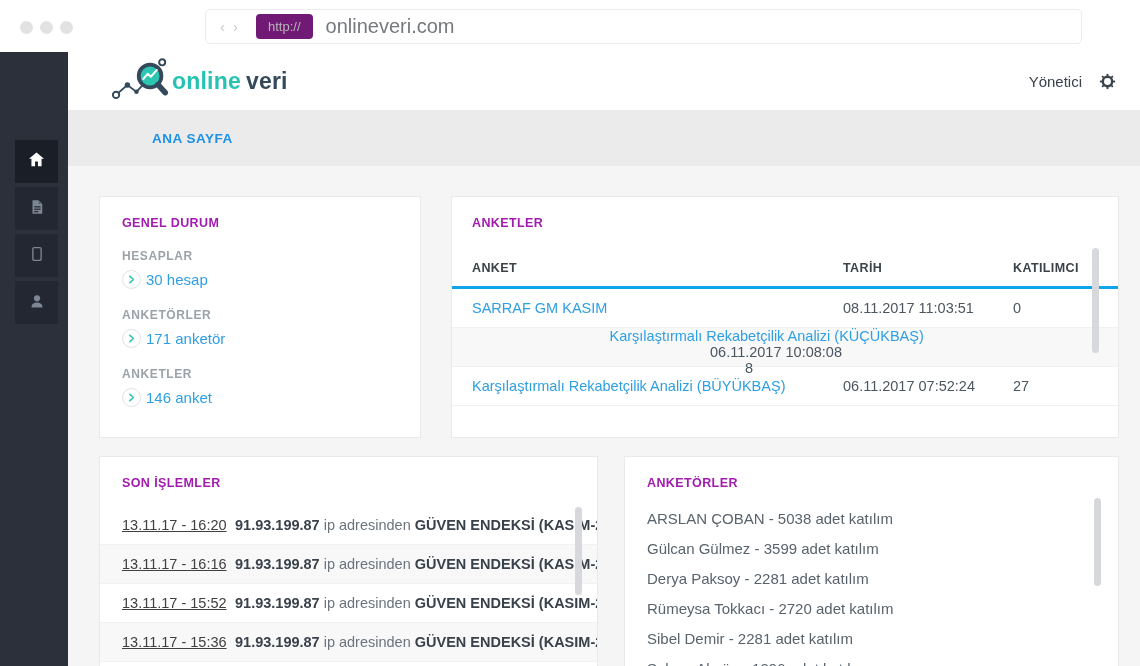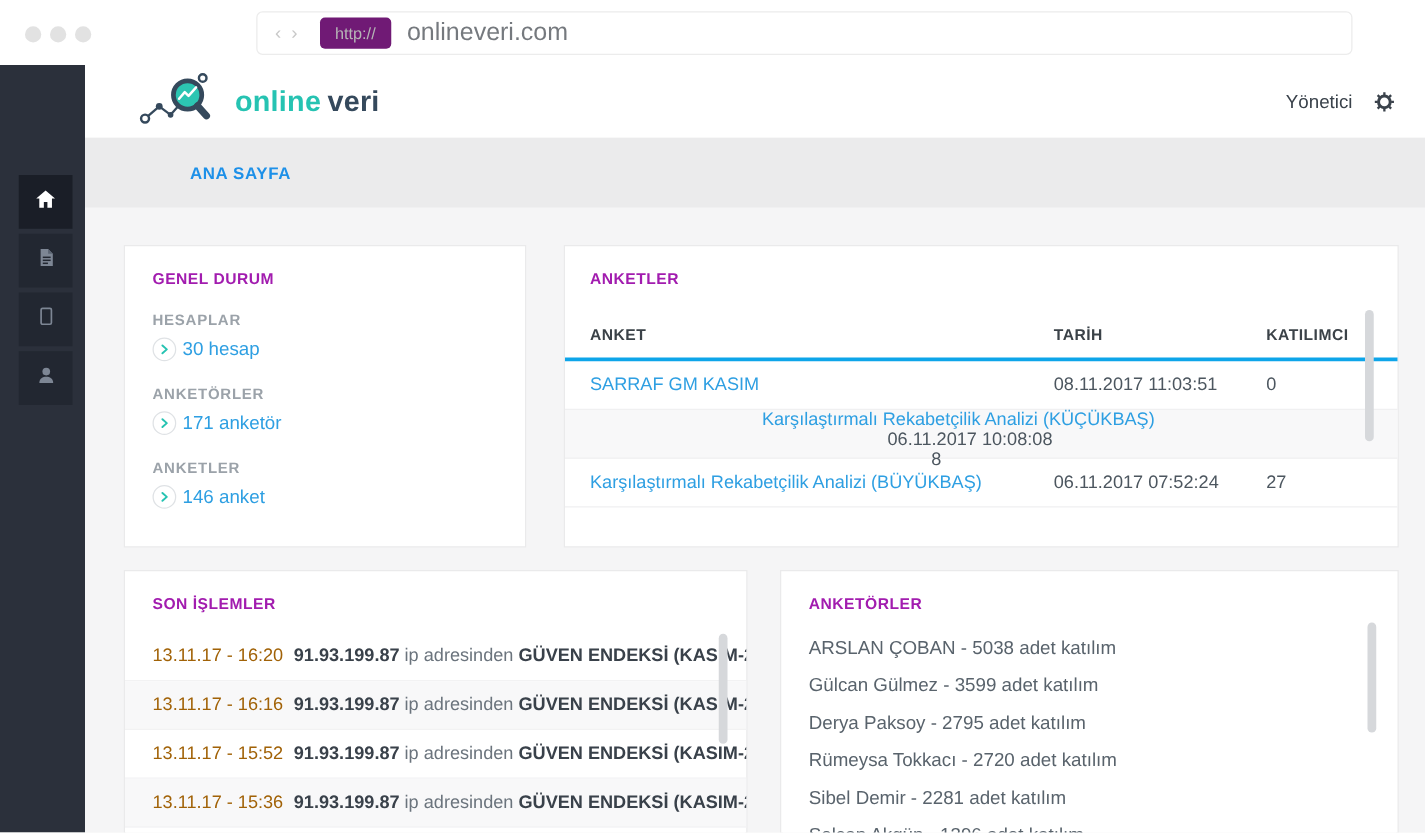--- a/index.html
+++ b/index.html
@@ -14,21 +14,21 @@
   .url-bar { position:absolute; left:205px; top:9px; width:877px; height:35px; border:1px solid #ececec;
              border-radius:5px; background:#fff; display:flex; align-items:center; padding-left:10px; }
   .nav-chevron { color:#c9c9c9; font-size:15px; line-height:1; padding:0 4px; cursor:default; }
   .http-chip { background:#701a75; color:#b6b6b6; font-size:13px; border-radius:4px;
                padding:5px 12px; margin-left:14px; }
   .url-text { color:#75797e; font-size:20px; margin-left:13px; }
 
   
   .app-header { position:absolute; left:68px; top:52px; width:1072px; height:58px; background:#fff;
                 display:flex; align-items:center; z-index:4; }
-  .logo { display:flex; align-items:center; margin-left:42px; gap:16px; }
+  .logo { display:flex; align-items:center; margin-left:42px; gap:0; }
   .logo-text { font-size:23px; font-weight:bold; letter-spacing:.2px; }
   .logo-text .t1 { color:#26c3b2; }
   .logo-text .t2 { color:#35495c; margin-left:5px; }
   .header-right { margin-left:auto; margin-right:24px; display:flex; align-items:center; gap:17px; }
   .user-label { font-size:15px; color:#3a424b; }
 
   
   .sidebar { position:absolute; left:0; top:52px; width:68px; height:614px; background:#2b303b; z-index:6; }
   .side-tile { position:absolute; left:15px; width:43px; height:43px; background:#222731;
                display:flex; align-items:center; justify-content:center; cursor:pointer; }
@@ -64,21 +64,21 @@
   .tbl-body .tbl-row.striped { background:#f8f8f9;flex-direction:column; }
   .survey-link { color:#2e9fe2; cursor:pointer; }
   .cell-text { color:#4c565f; }
 
   .panel-son { left:100px; top:457px; width:497px; height:230px; padding-top:19px; }
   .panel-son .panel-title { padding-left:22px; }
   .log-list { margin-top:16px; }
   .log-row { height:39px; display:flex; align-items:center; padding-left:22px; font-size:14.5px;
              white-space:nowrap; overflow:hidden; border-bottom:1px solid #f2f2f3; }
   .log-row.striped { background:#f8f8f9; }
-  .log-date { color:#a16207; width:113px; flex:0 0 113px; }
+  .log-date { color:#404040; width:113px; flex:0 0 113px;text-decoration:underline; }
   .log-ip { color:#39414a; font-weight:bold; }
   .log-mid { color:#6b747d; margin:0 4px; }
   .log-survey { color:#39414a; font-weight:bold; }
 
   .panel-anketorler { left:625px; top:457px; width:493px; height:230px; padding:19px 22px; }
   .person-list { margin-top:13px; }
   .person-row { height:30px; display:flex; align-items:center; color:#59636c; font-size:15px; white-space:nowrap; }
 
   .scrollbar-thumb { position:absolute; width:7px; border-radius:4px; background:#d6d8db; cursor:pointer; }
 </style>
@@ -276,21 +276,21 @@
       </div>
     </div>
     <div class="scrollbar-thumb" style="right:15px; top:50px; height:88px;"></div>
   </div>
 
   <div class="panel panel-anketorler">
     <div class="panel-title">ANKETÖRLER</div>
     <div class="person-list">
       <div class="person-row">ARSLAN ÇOBAN - 5038 adet katılım</div>
       <div class="person-row">Gülcan Gülmez - 3599 adet katılım</div>
-      <div class="person-row">Derya Paksoy - 2795 adet katılım</div>
+      <div class="person-row">Derya Paksoy - 2281 adet katılım</div>
       <div class="person-row">Rümeysa Tokkacı - 2720 adet katılım</div>
       <div class="person-row">Sibel Demir - 2281 adet katılım</div>
       <div class="person-row">Selcan Akgün - 1396 adet katılım</div>
     </div>
     <div class="scrollbar-thumb" style="right:17px; top:41px; height:88px;"></div>
   </div>
 
 </div>
 
 </body></html>

